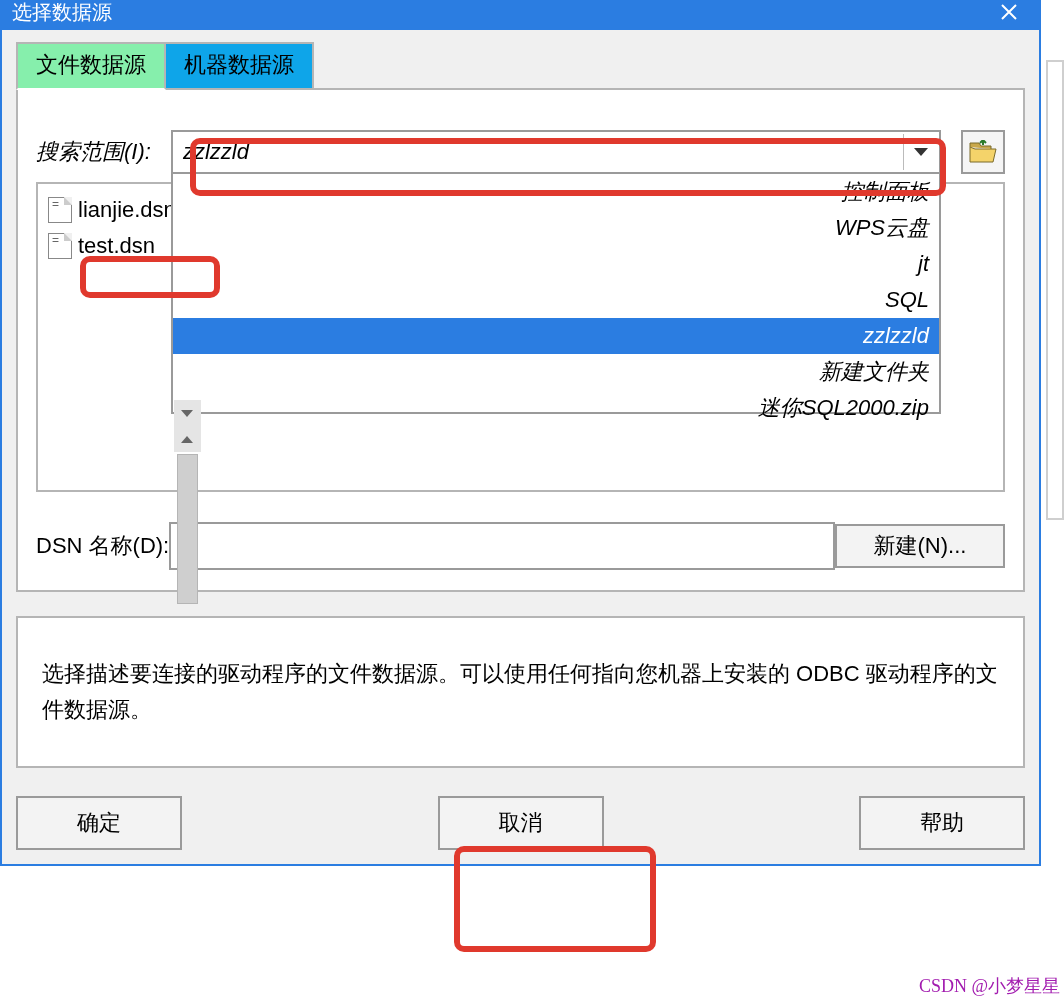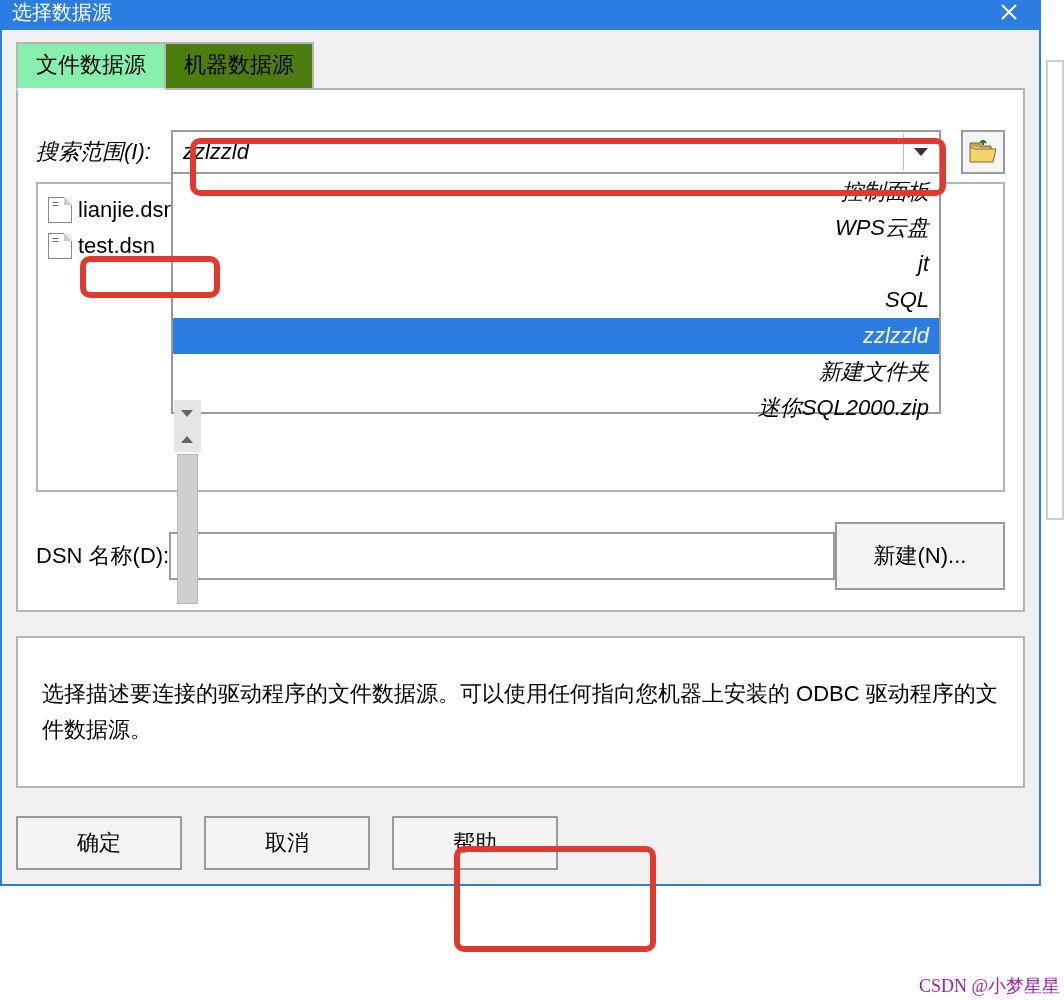--- a/index.html
+++ b/index.html
@@ -58,21 +58,21 @@
   .tabs {
     display: flex;
     position: relative;
     top: 2px;
     z-index: 2;
   }
   .tab {
     padding: 6px 18px 8px 18px;
     font-size: 22px;
     border: 2px solid #b5b5b5;
-    background: #4d7c0f;
+    background: #0ea5e9;
     margin-right: -2px;
   }
   .tab.active {
     background: #86efac;
     border-bottom-color: #ffffff;
     position: relative;
     z-index: 3;
   }
   .panel {
     border: 2px solid #b5b5b5;
@@ -232,39 +232,39 @@
   .dsn-input {
     flex: 1;
     height: 48px;
     border: 2px solid #9a9a9a;
     background: #fff;
     padding: 0 8px;
     font-size: 22px;
   }
   .new-btn {
     width: 170px;
-    height: 68px;
+    height: 44px;
     border: 2px solid #9a9a9a;
     background: #f3f3f3;
     font-size: 22px;
   }
   
   .desc {
     border: 2px solid #b5b5b5;
     background: #fff;
     margin-top: 24px;
     padding: 38px 24px;
     font-size: 22px;
     line-height: 36px;
     min-height: 130px;
   }
   
   .btn-row {
     display: flex;
-    justify-content: flex-start;
+    justify-content: space-between;
     gap: 22px;
     margin-top: 28px;
   }
   .btn {
     width: 166px;
     height: 54px;
     border: 2px solid #9a9a9a;
     background: #f3f3f3;
     font-size: 22px;
     display: flex;

